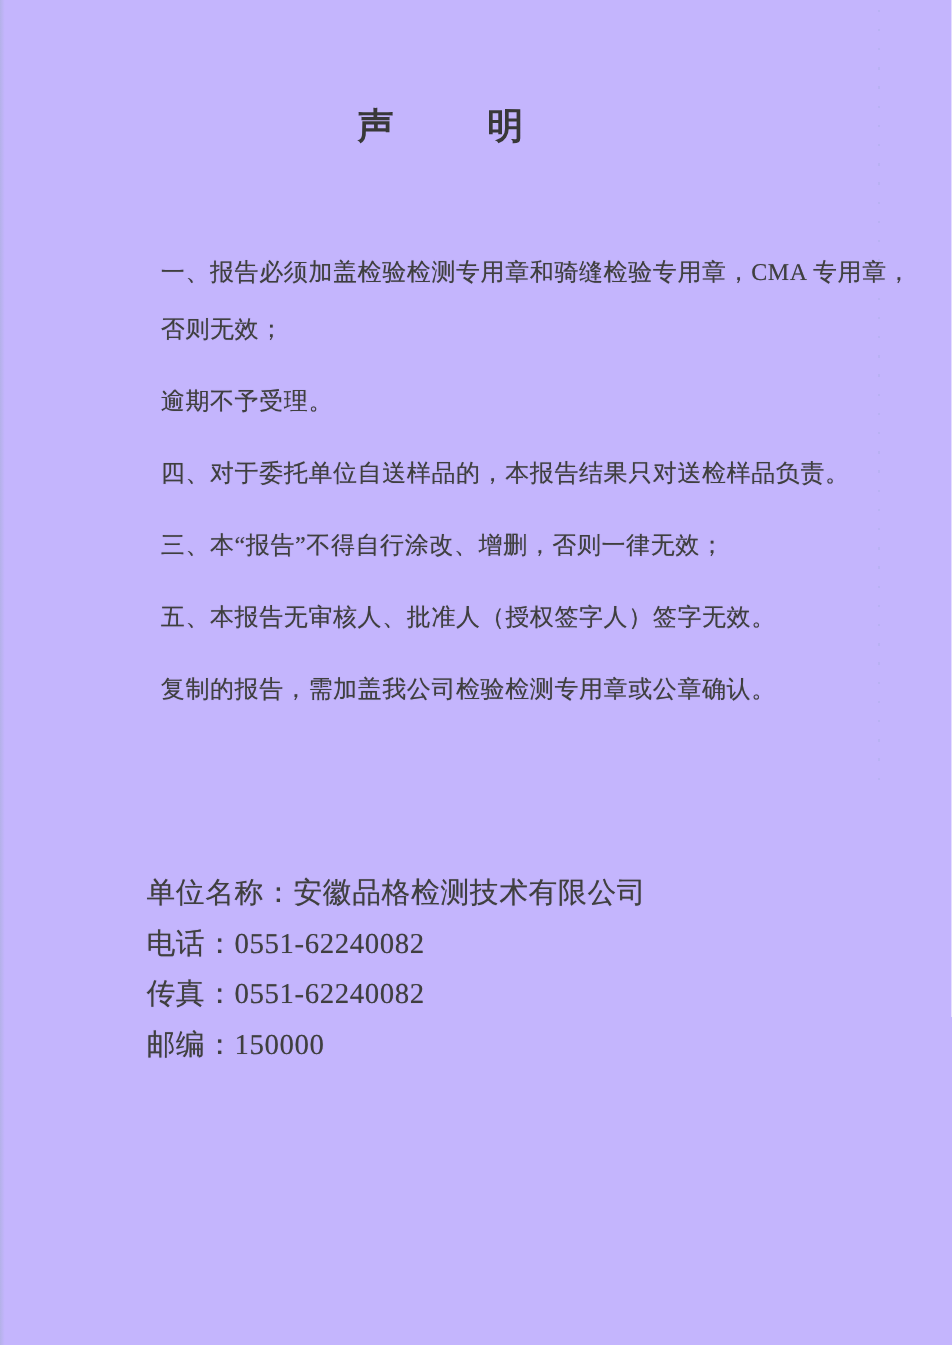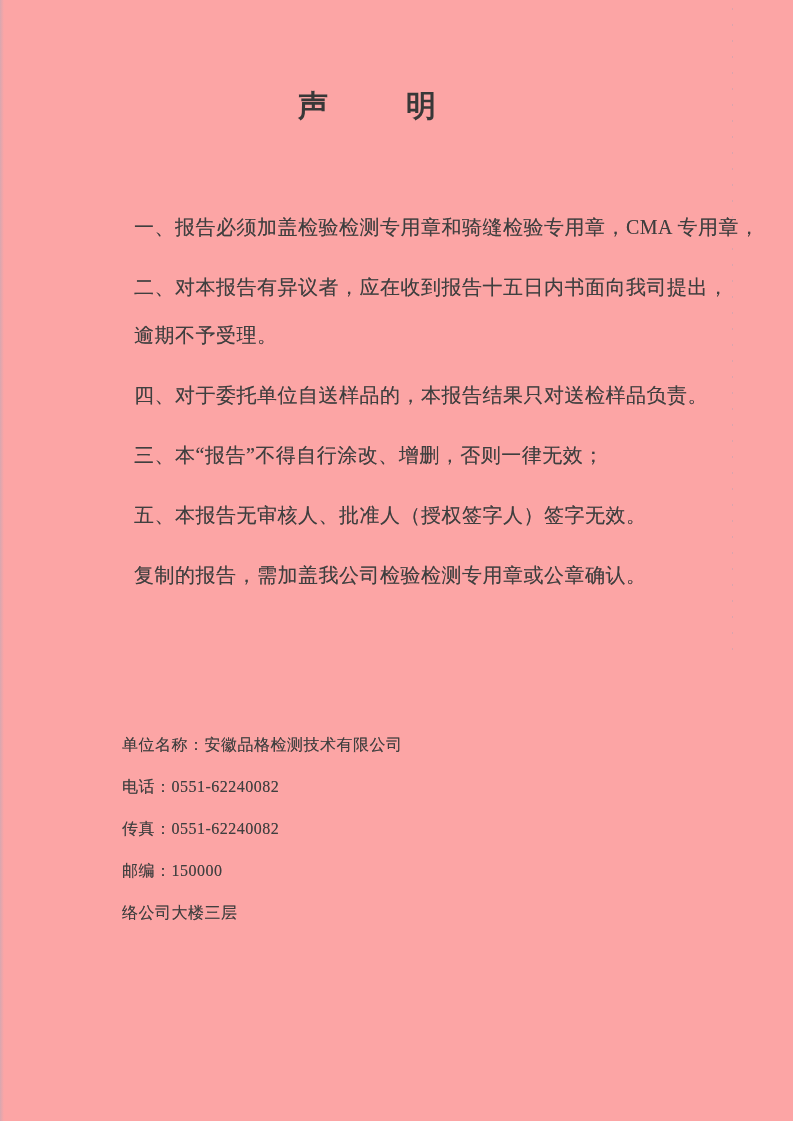--- a/index.html
+++ b/index.html
@@ -4,21 +4,21 @@
 <style>
   html, body {
     margin: 0;
     padding: 0;
     background: #ffffff;
   }
   .page {
     position: relative;
     width: 793px;
     height: 1121px;
-    background: #fca5a5;
+    background: #c4b5fd;
     overflow: hidden;
     font-family: "Liberation Serif", "DejaVu Serif", serif;
     color: #3f3f3f;
   }
   
   .edge-tint {
     position: absolute;
     left: 0; top: 0;
     width: 4px; height: 100%;
     background: linear-gradient(to right, rgba(150,170,195,0.35), rgba(150,170,195,0));
@@ -64,21 +64,21 @@
     height: 48px;
     line-height: 48px;
     white-space: nowrap;
     text-shadow: 0 0 0.6px rgba(63,63,63,0.55);
   }
   .contact {
     position: absolute;
     top: 724px;
     left: 122px;
     width: 620px;
-    font-size: 16px;
+    font-size: 24px;
     letter-spacing: 0.5px;
   }
   .cline {
     margin: 0;
     height: 42px;
     line-height: 42px;
     white-space: nowrap;
     text-shadow: 0 0 0.6px rgba(63,63,63,0.55);
   }
 </style>
@@ -88,23 +88,23 @@
 <div class="page">
 
   <div class="edge-tint"></div>
   <div class="speck-line"></div>
 
   <h1 class="title">声明</h1>
 
   <section class="statements">
     <p class="statement">
       <span class="bline">一、报告必须加盖检验检测专用章和骑缝检验专用章，CMA 专用章，</span>
+      <span class="bline">否则无效；</span>
     </p>
     <p class="statement">
-      <span class="bline">二、对本报告有异议者，应在收到报告十五日内书面向我司提出，</span>
       <span class="bline">逾期不予受理。</span>
     </p>
     <p class="statement">
       <span class="bline">四、对于委托单位自送样品的，本报告结果只对送检样品负责。</span>
     </p>
     <p class="statement">
       <span class="bline">三、本“报告”不得自行涂改、增删，否则一律无效；</span>
     </p>
     <p class="statement">
       <span class="bline">五、本报告无审核人、批准人（授权签字人）签字无效。</span>
@@ -112,16 +112,15 @@
     <p class="statement">
       <span class="bline">复制的报告，需加盖我公司检验检测专用章或公章确认。</span>
     </p>
   </section>
 
   <section class="contact">
     <p class="cline"><span>单位名称：</span><span>安徽品格检测技术有限公司</span></p>
     <p class="cline"><span>电话：</span><span>0551-62240082</span></p>
     <p class="cline"><span>传真：</span><span>0551-62240082</span></p>
     <p class="cline"><span>邮编：</span><span>150000</span></p>
-    <p class="cline">络公司大楼三层</p>
   </section>
 
 </div>
 
 </body></html>

